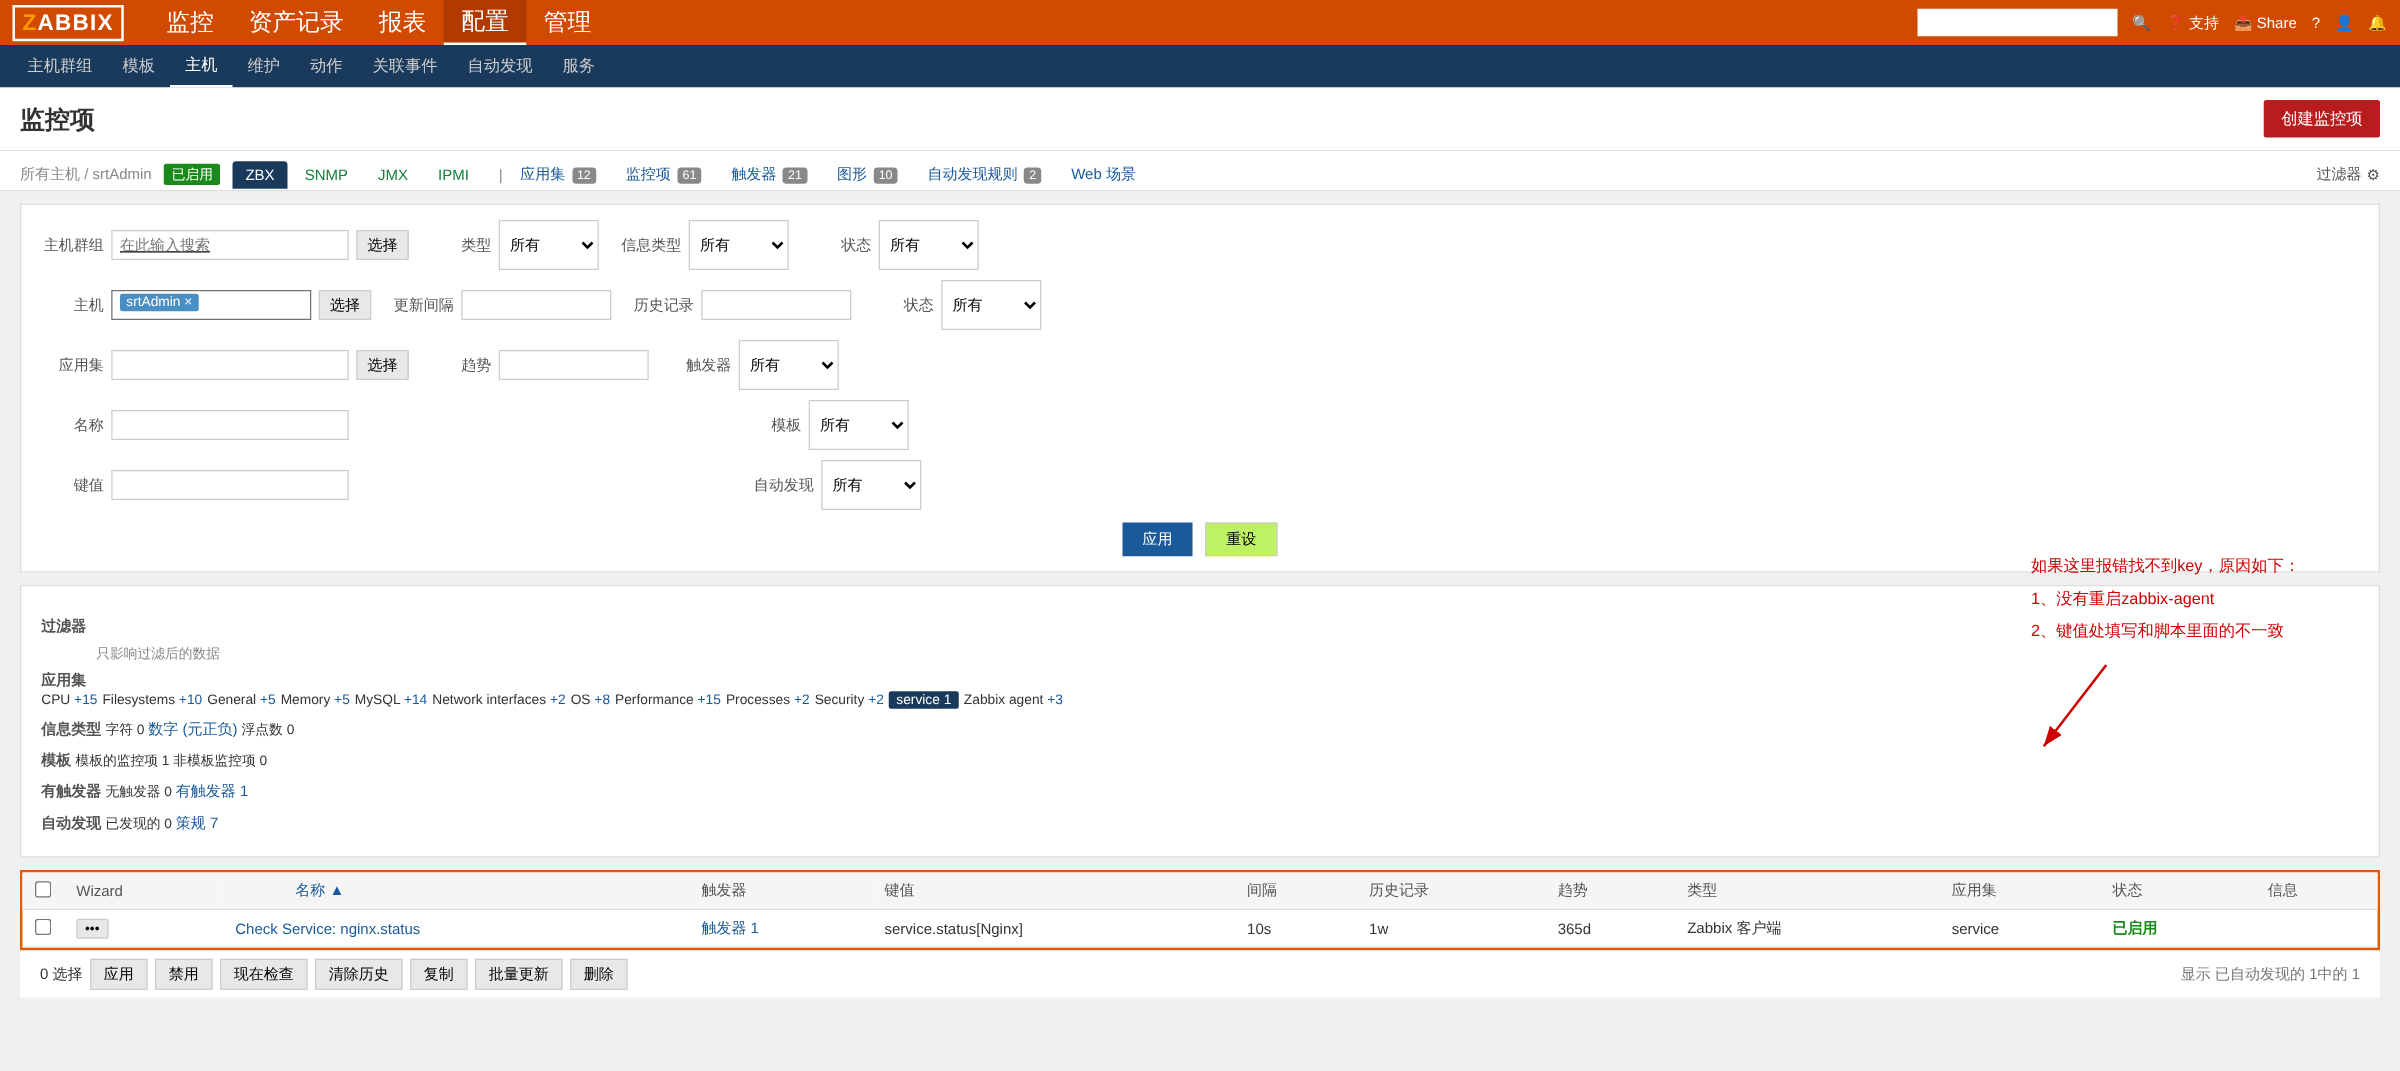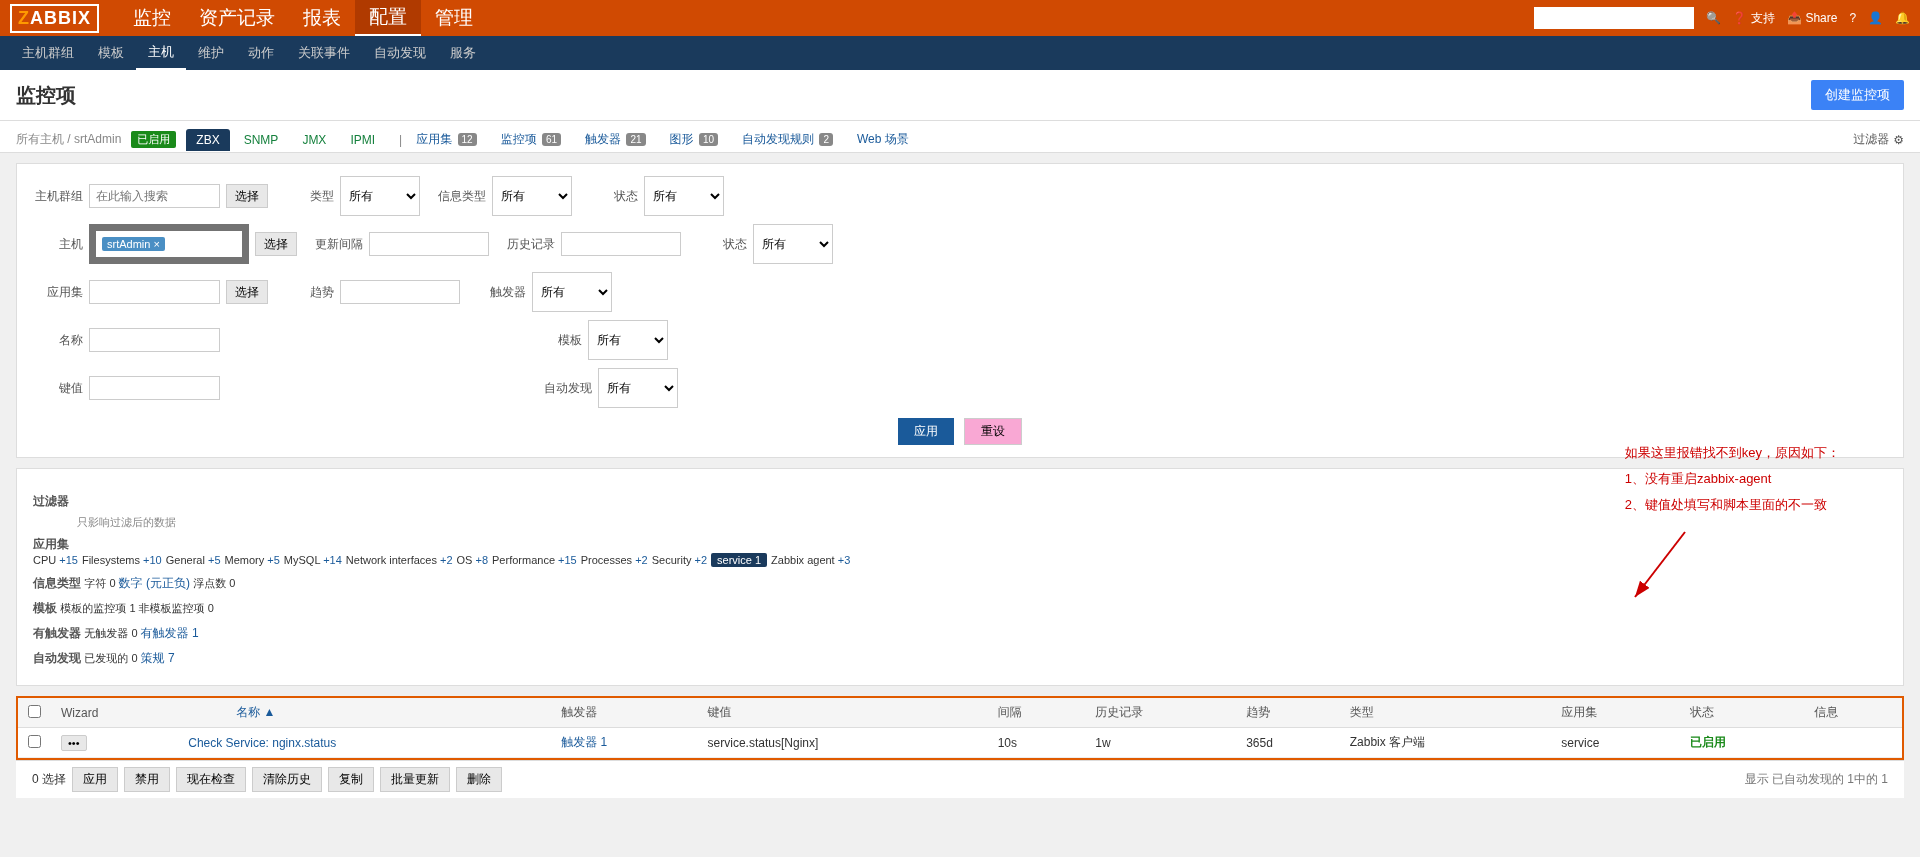--- a/index.html
+++ b/index.html
@@ -69,21 +69,21 @@
     .page-header {
       background: #fff;
       padding: 10px 16px;
       border-bottom: 1px solid #ddd;
       display: flex;
       align-items: center;
       justify-content: space-between;
     }
     .page-title { font-size: 20px; font-weight: bold; color: #333; }
     .create-btn {
-      background: #3b82f6;
+      background: #b91c1c;
       color: #fff;
       border: none;
       padding: 6px 14px;
       cursor: pointer;
       font-size: 13px;
       border-radius: 2px;
     }
 
     
     .tabs-bar {
@@ -142,45 +142,45 @@
       gap: 6px;
     }
     .form-label { color: #555; font-size: 12px; min-width: 50px; text-align: right; }
     .form-input {
       border: 1px solid #ccc;
       padding: 3px 6px;
       font-size: 12px;
       height: 24px;
       background: #fff;
     }
-    .form-input-wide { width: 131px; }
+    .form-input-wide { width: 190px; text-decoration: underline; }
     .form-input-medium { width: 120px; }
     .form-select {
       border: 1px solid #ccc;
       padding: 2px 4px;
       font-size: 12px;
       height: 40px;
       background: #fff;
       min-width: 80px;
     }
     .select-btn {
       background: #e8e8e8;
       border: 1px solid #ccc;
       padding: 2px 8px;
       font-size: 12px;
       cursor: pointer;
       height: 24px;
     }
     .tag-input {
       display: flex;
-      align-items: center;
-      border: 7px solid #737373;
+      align-items: flex-start;
+      border: 1px solid #737373;
       padding: 2px 6px;
       background: #fff;
-      height: 40px;
+      height: 24px;
       gap: 4px;
     }
     .tag {
       background: #4a8fc4;
       color: #fff;
       padding: 1px 5px;
       border-radius: 2px;
       font-size: 11px;
       display: flex;
       align-items: center;
@@ -196,21 +196,21 @@
     }
     .apply-btn {
       background: #1a5a9a;
       color: #fff;
       border: none;
       padding: 4px 16px;
       cursor: pointer;
       font-size: 12px;
     }
     .reset-btn {
-      background: #f9a8d4;
+      background: #bef264;
       border: 1px solid #ccc;
       padding: 4px 16px;
       cursor: pointer;
       font-size: 12px;
     }
 
     
     .filter-summary {
       background: #fff;
       border: 1px solid #ddd;

